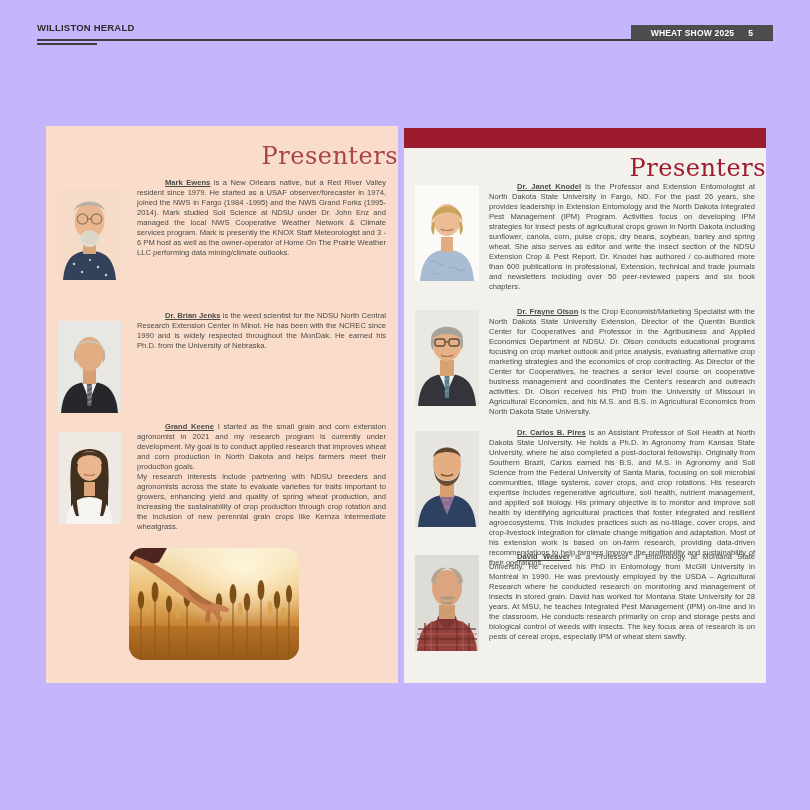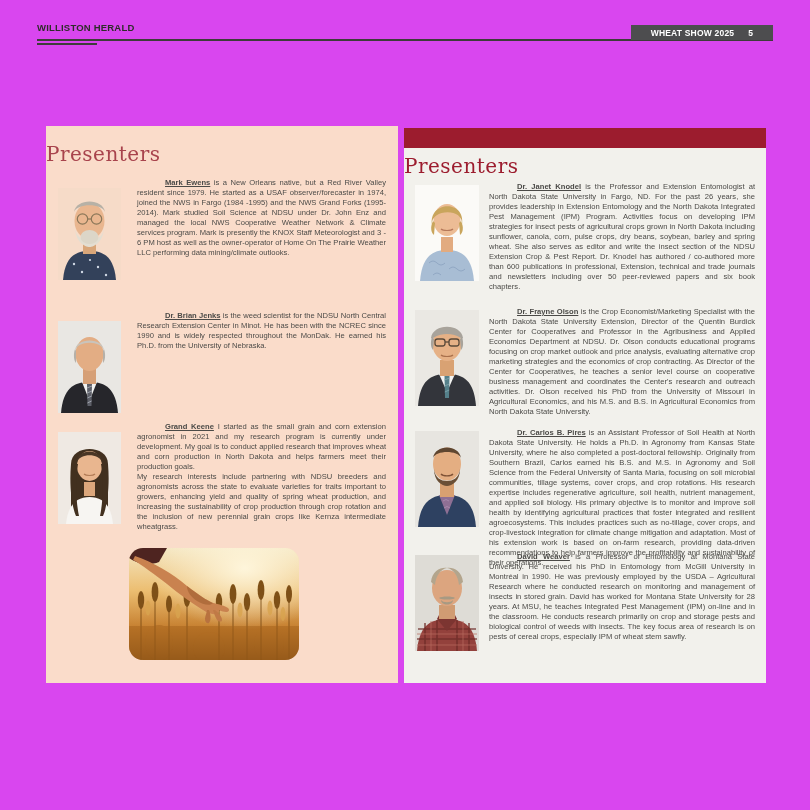--- a/index.html
+++ b/index.html
@@ -1,36 +1,36 @@
 <!DOCTYPE html>
 <html style="--accent: #9c1c2e; --heading: #a8434c; --left-bg: #fadcca; --right-bg: #f2f1ec; --badge-bg: #4d4d4f; --text: #4b4a47;"><head>
 <meta charset="utf-8">
 <style>
   html,body{margin:0;padding:0;}
   body{font-family:"Liberation Sans",sans-serif;background:#ffffff;}
-  .page{position:relative;width:810px;height:810px;background:#d946ef;overflow:hidden;}
+  .page{position:relative;width:810px;height:810px;background:#c4b5fd;overflow:hidden;}
 
   
   .masthead{position:absolute;left:37px;top:22px;font-size:9.5px;font-weight:800;
     letter-spacing:.2px;color:#2e2c2a;}
   .header-rule{position:absolute;left:37px;right:37px;top:39px;height:1.5px;background:#3e3c3a;}
   .masthead-subrule{position:absolute;left:37px;top:43px;width:60px;height:2px;background:#3e3c3a;}
   .issue-badge{position:absolute;right:37px;top:25px;height:15px;min-width:120px;
     background:var(--badge-bg,#4d4d4f);display:flex;align-items:center;justify-content:flex-end;
     padding:0 20px;box-sizing:border-box;}
   .issue-badge .label{color:#ffffff;font-size:8.5px;font-weight:800;letter-spacing:.2px;}
   .issue-badge .pagenum{color:#ffffff;font-size:8.5px;font-weight:800;margin-left:14px;}
 
   
   .panel{position:absolute;box-sizing:border-box;}
   .panel-left{left:46px;top:126px;width:352px;height:557px;background:var(--left-bg,#fadcca);}
   .panel-right{left:404px;top:128px;width:362px;height:555px;background:var(--right-bg,#f2f1ec);}
   .maroon-bar{position:absolute;left:0;top:0;width:100%;height:20px;background:var(--accent,#9c1c2e);}
-  .panel-title{position:absolute;width:100%;text-align:left;
-    font-family:"DejaVu Serif","Liberation Serif",serif;font-size:20px;
+  .panel-title{position:absolute;width:100%;text-align:right;
+    font-family:"DejaVu Serif","Liberation Serif",serif;font-size:24px;
     color:var(--heading,#a8434c);letter-spacing:.5px;}
   .panel-left .panel-title{top:16px;}
   .panel-right .panel-title{top:26px;color:var(--accent,#9c1c2e);}
 
   
   .bio-row{position:absolute;display:flex;}
   .photo{flex:0 0 auto;overflow:hidden;}
   .photo svg{display:block;width:100%;height:100%;}
   .bio-text{font-size:7.6px;line-height:10px;color:var(--text,#4b4a47);
     text-align:justify;}

